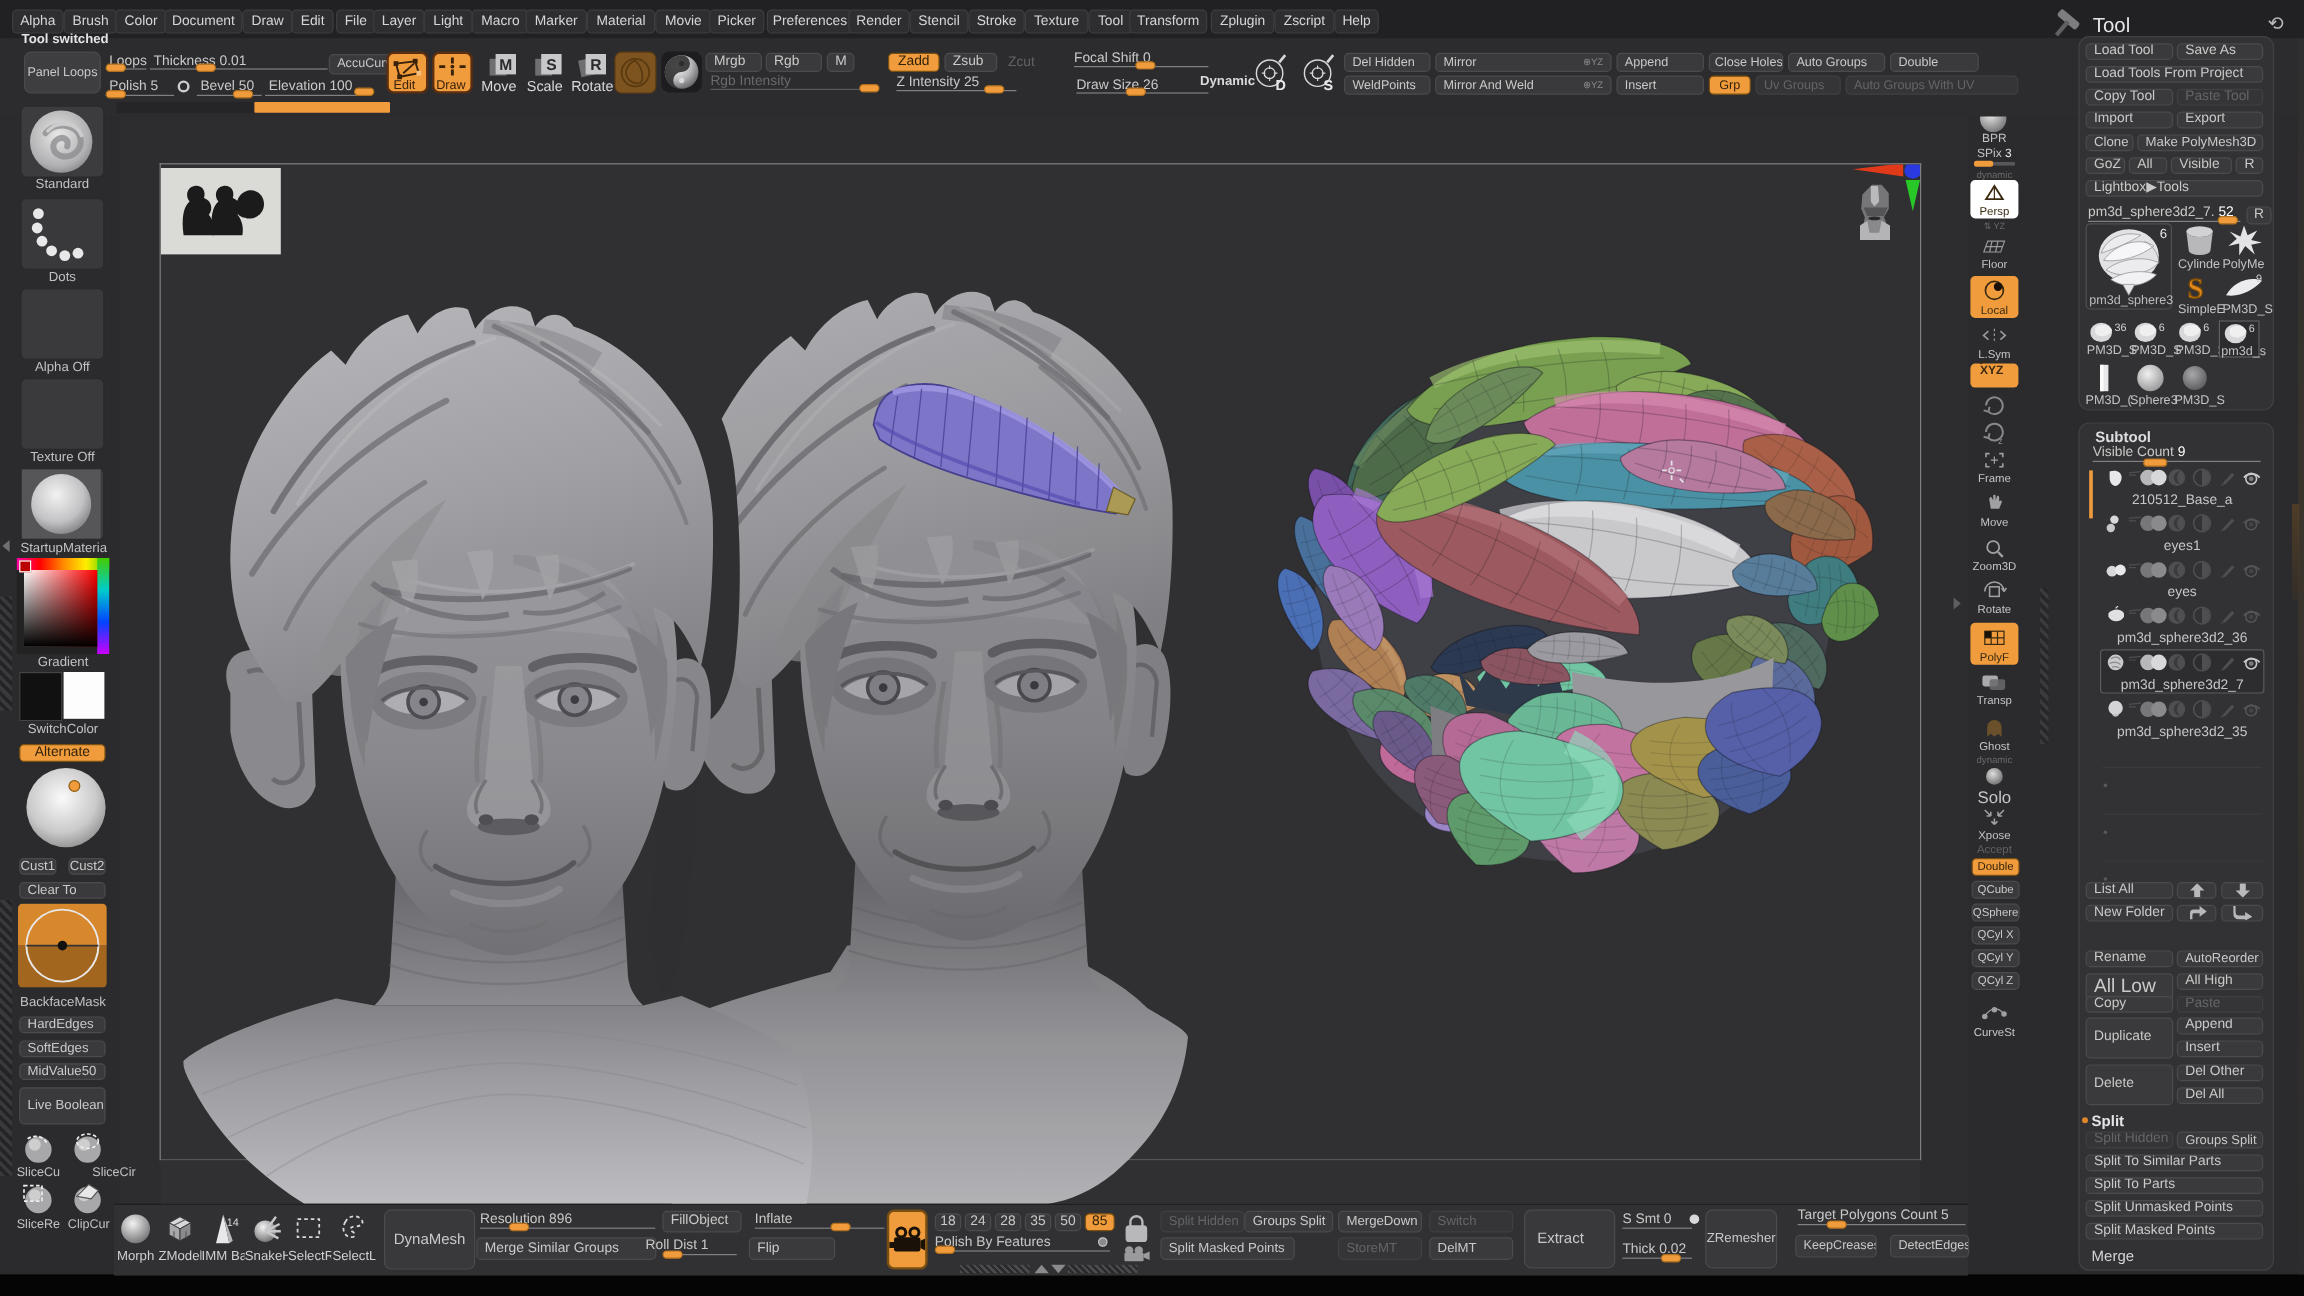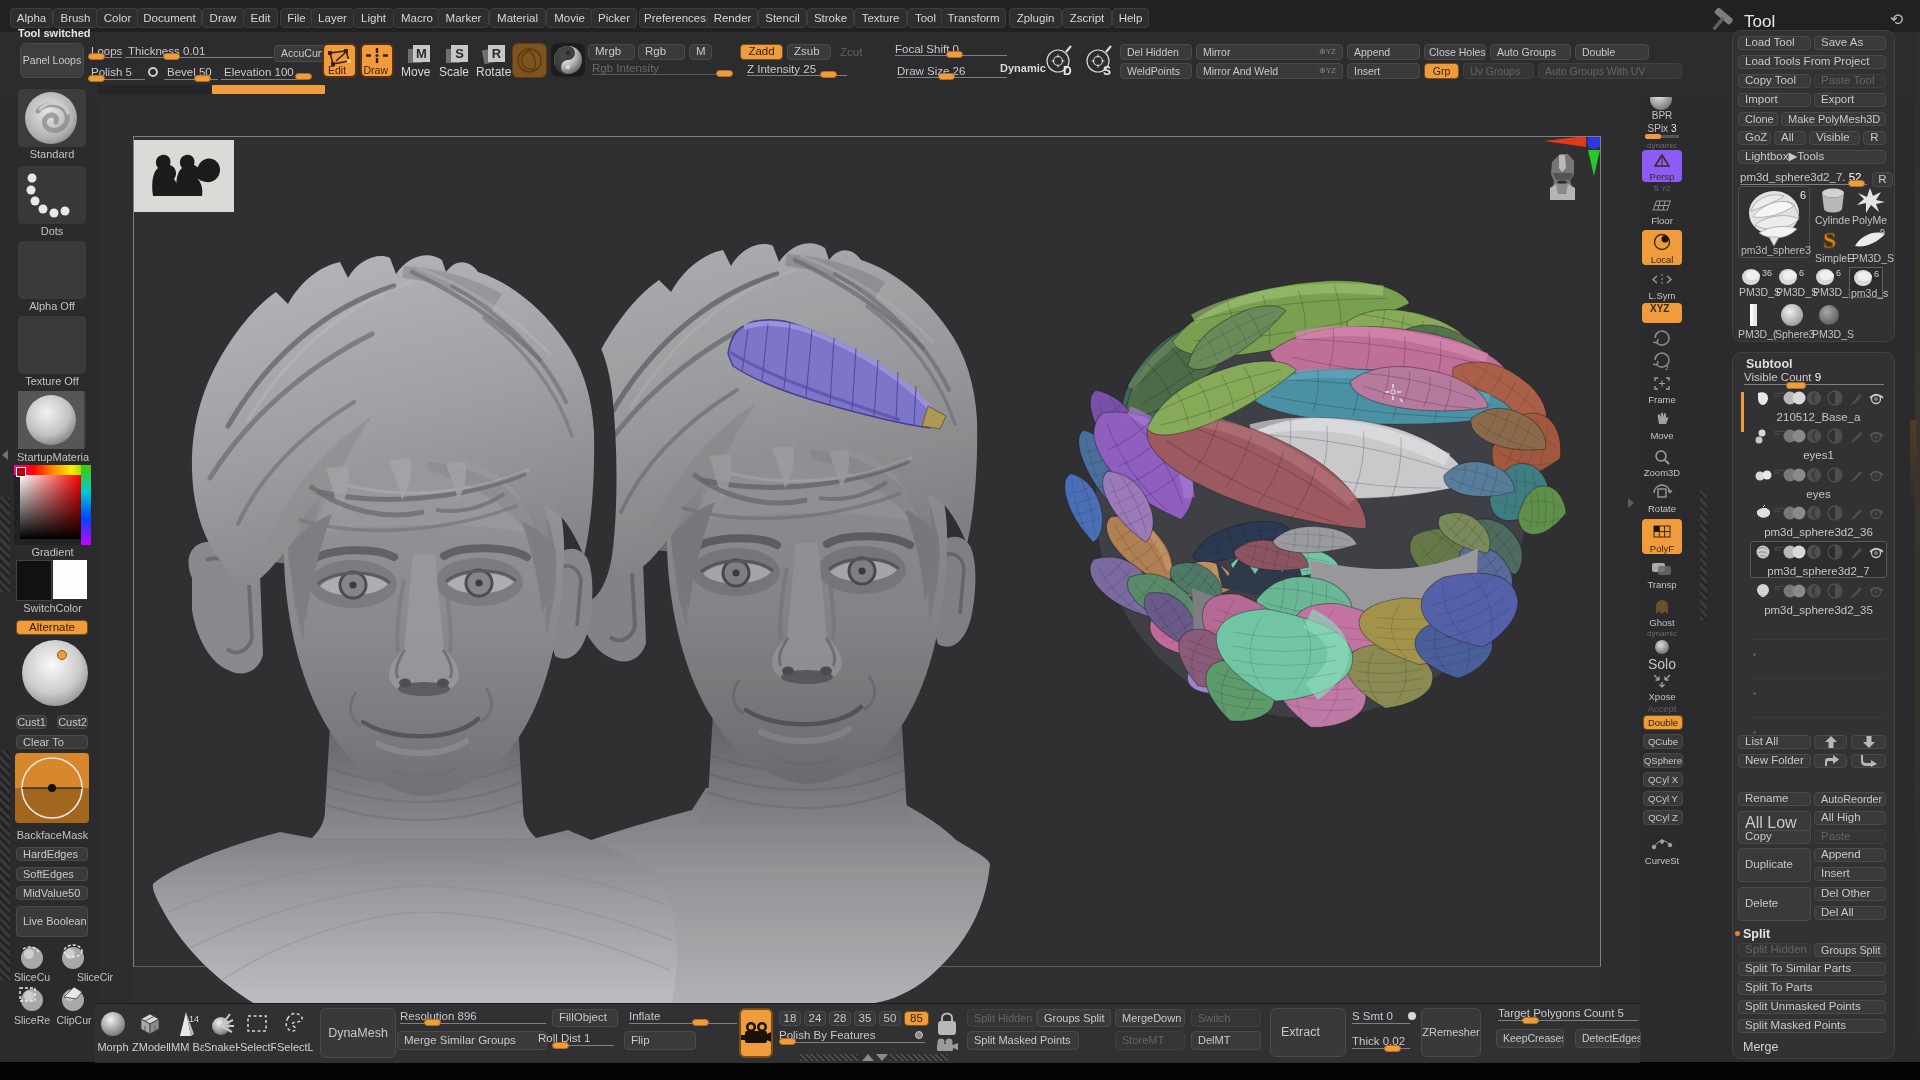--- a/index.html
+++ b/index.html
@@ -310,21 +310,21 @@
           <stop offset="100%" stop-color="#6a6a6c"></stop>
         </radialGradient>
       </defs>
 <circle cx="15" cy="2" r="11" fill="url(#bprg)"></circle>
     </svg>
 <div class="ab" style="left:1642px;top:110px;width:40px;text-align:center;font-size:10px;color:#c4c4c6;">BPR</div>
 <div class="ab" style="left:1642px;top:123px;width:40px;text-align:center;font-size:10px;color:#c4c4c6;">SPix <span style="color:#e8e8ea">3</span></div>
 <div class="ab" style="left:1645px;top:135px;width:34px;height:3px;background:#57575a;"></div>
 <div class="ab" style="left:1645px;top:134px;width:16px;height:5px;background:#f09c3c;border-radius:2px;"></div>
 <div class="ab" style="left:1642px;top:141px;width:40px;text-align:center;font-size:8px;color:#6a6a6c;">dynamic</div>
-<div class="ab" style="left:1642px;top:150px;width:40px;height:32px;background:#8b5cf6;border-radius:4px;">
+<div class="ab" style="left:1642px;top:150px;width:40px;height:32px;background:#ffffff;border-radius:4px;">
 <div class="ab" style="left:0;top:0;width:40px;height:21px;display:flex;align-items:center;justify-content:center;">
         <svg width="22" height="17" viewBox="0 0 22 17">
           <path d="M4 14 L11 3 L18 14 Z" fill="none" stroke="#3a2a10" stroke-width="1.5"></path>
           <line x1="11" y1="3" x2="11" y2="14" stroke="#3a2a10"></line>
         </svg>
       </div>
 <div class="ab" style="left:0;top:21px;width:40px;text-align:center;font-size:9.5px;color:#3a2a10;">Persp</div>
     </div>
 <div class="ab" style="left:1642px;top:184px;width:40px;text-align:center;font-size:7.5px;color:#68686a;">⇅ YZ</div>
 <div class="ab" style="left:1642px;top:194px;width:40px;height:32px;">

